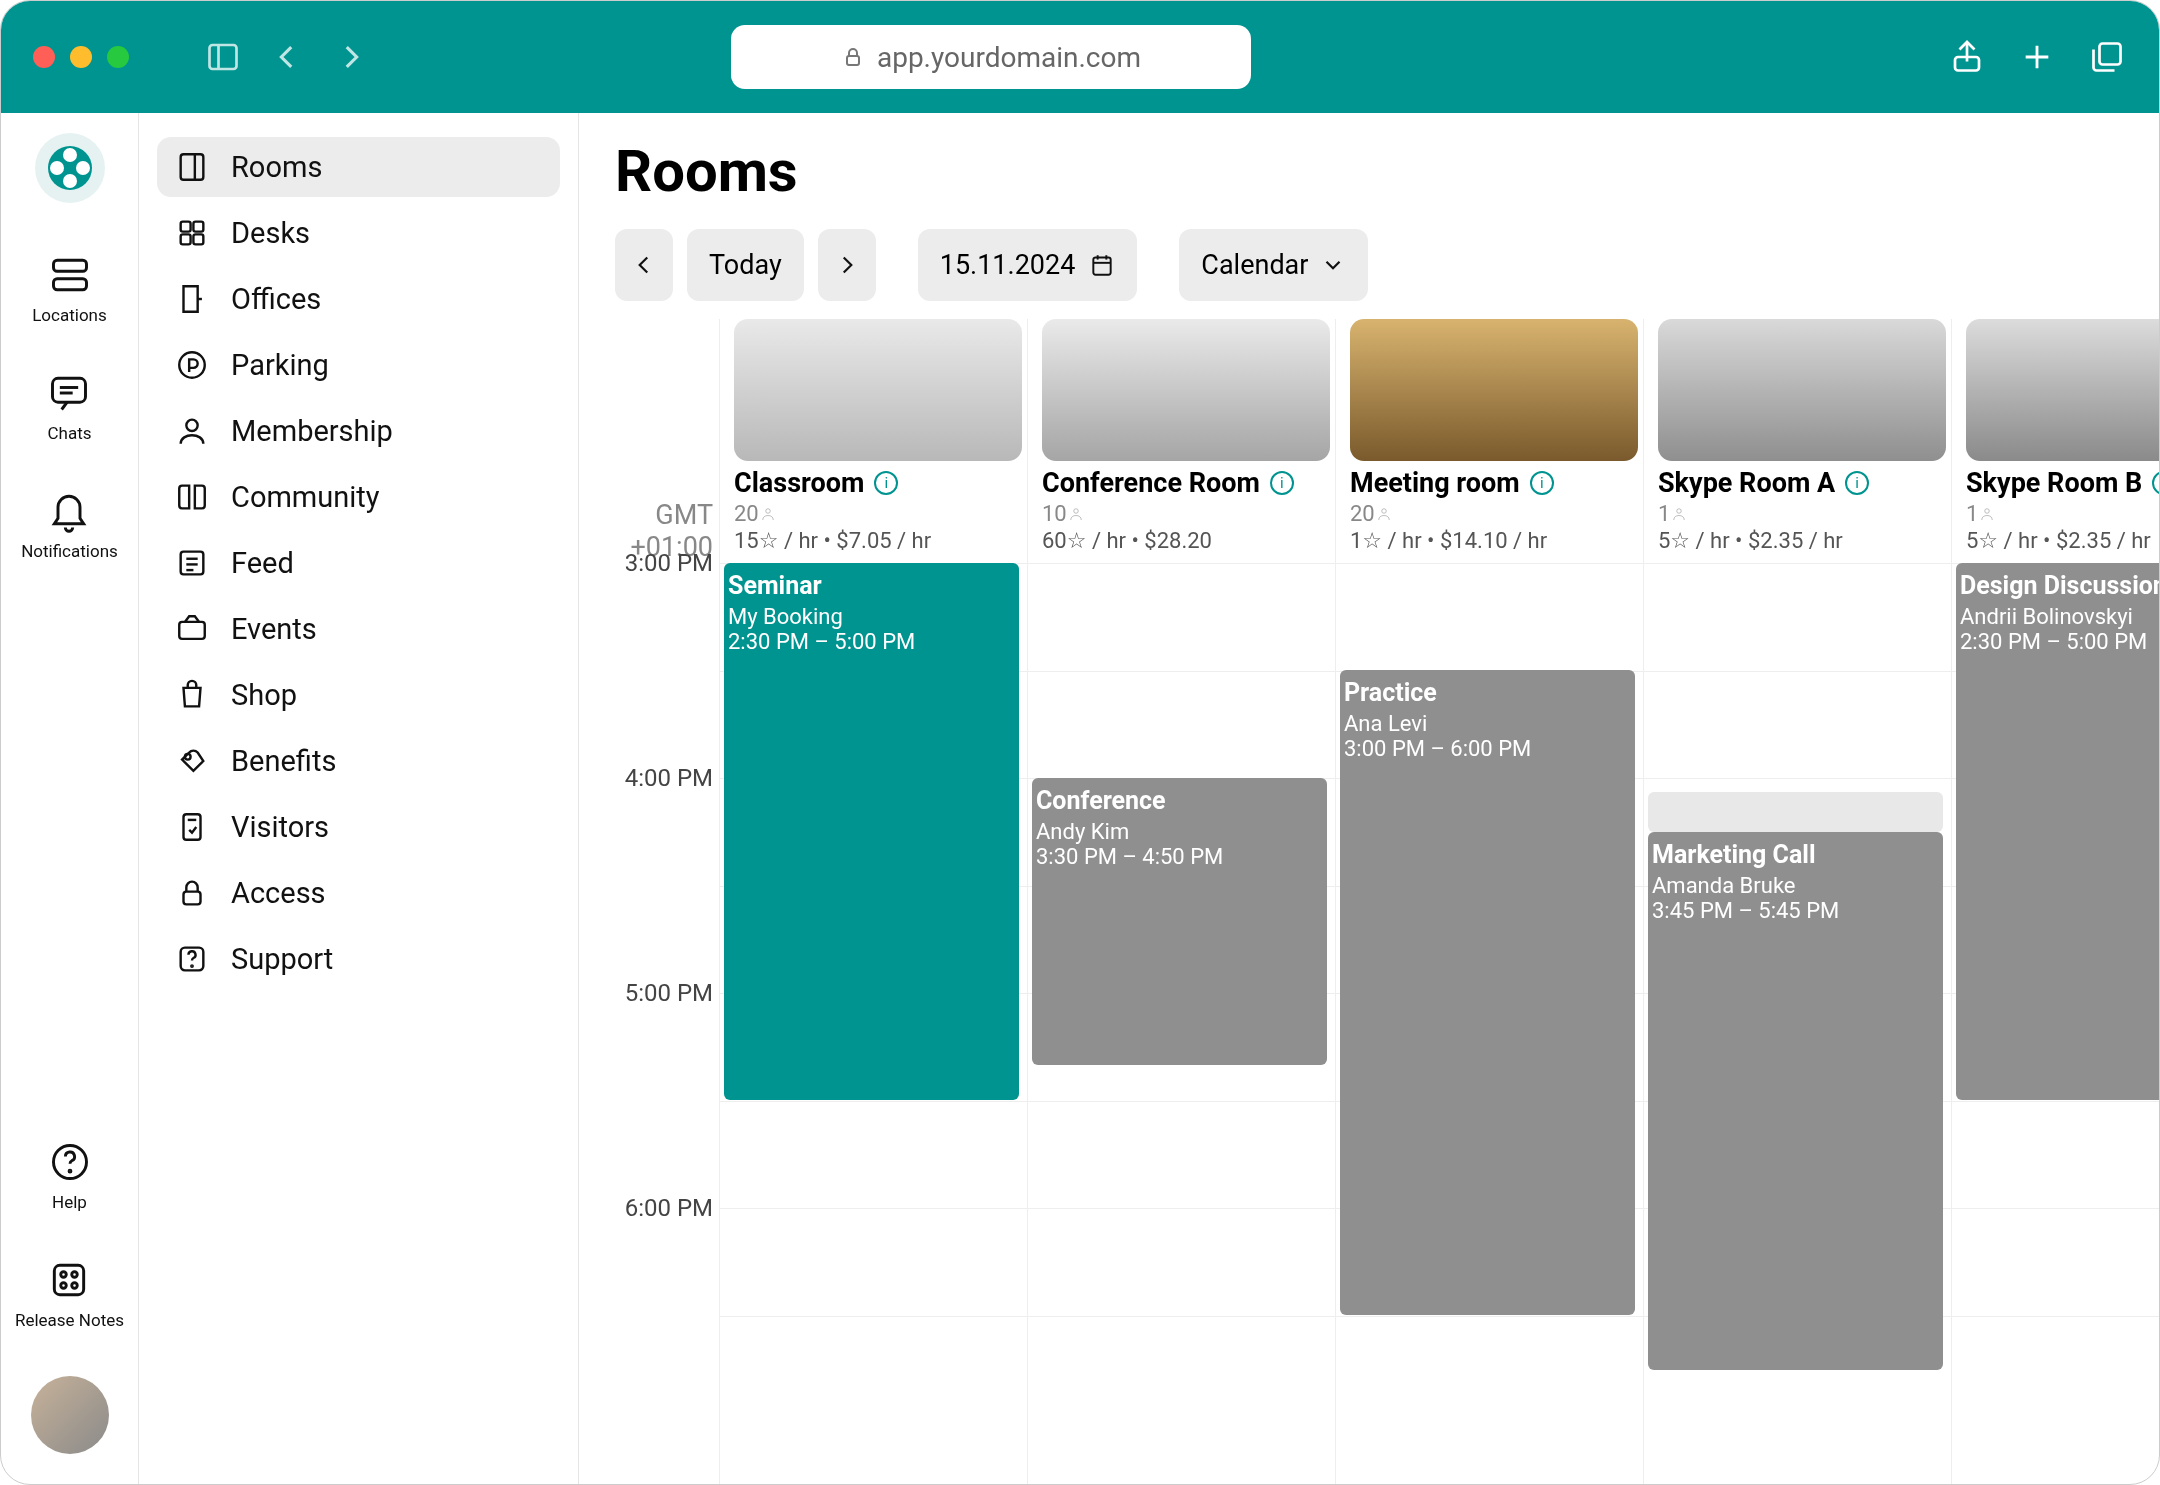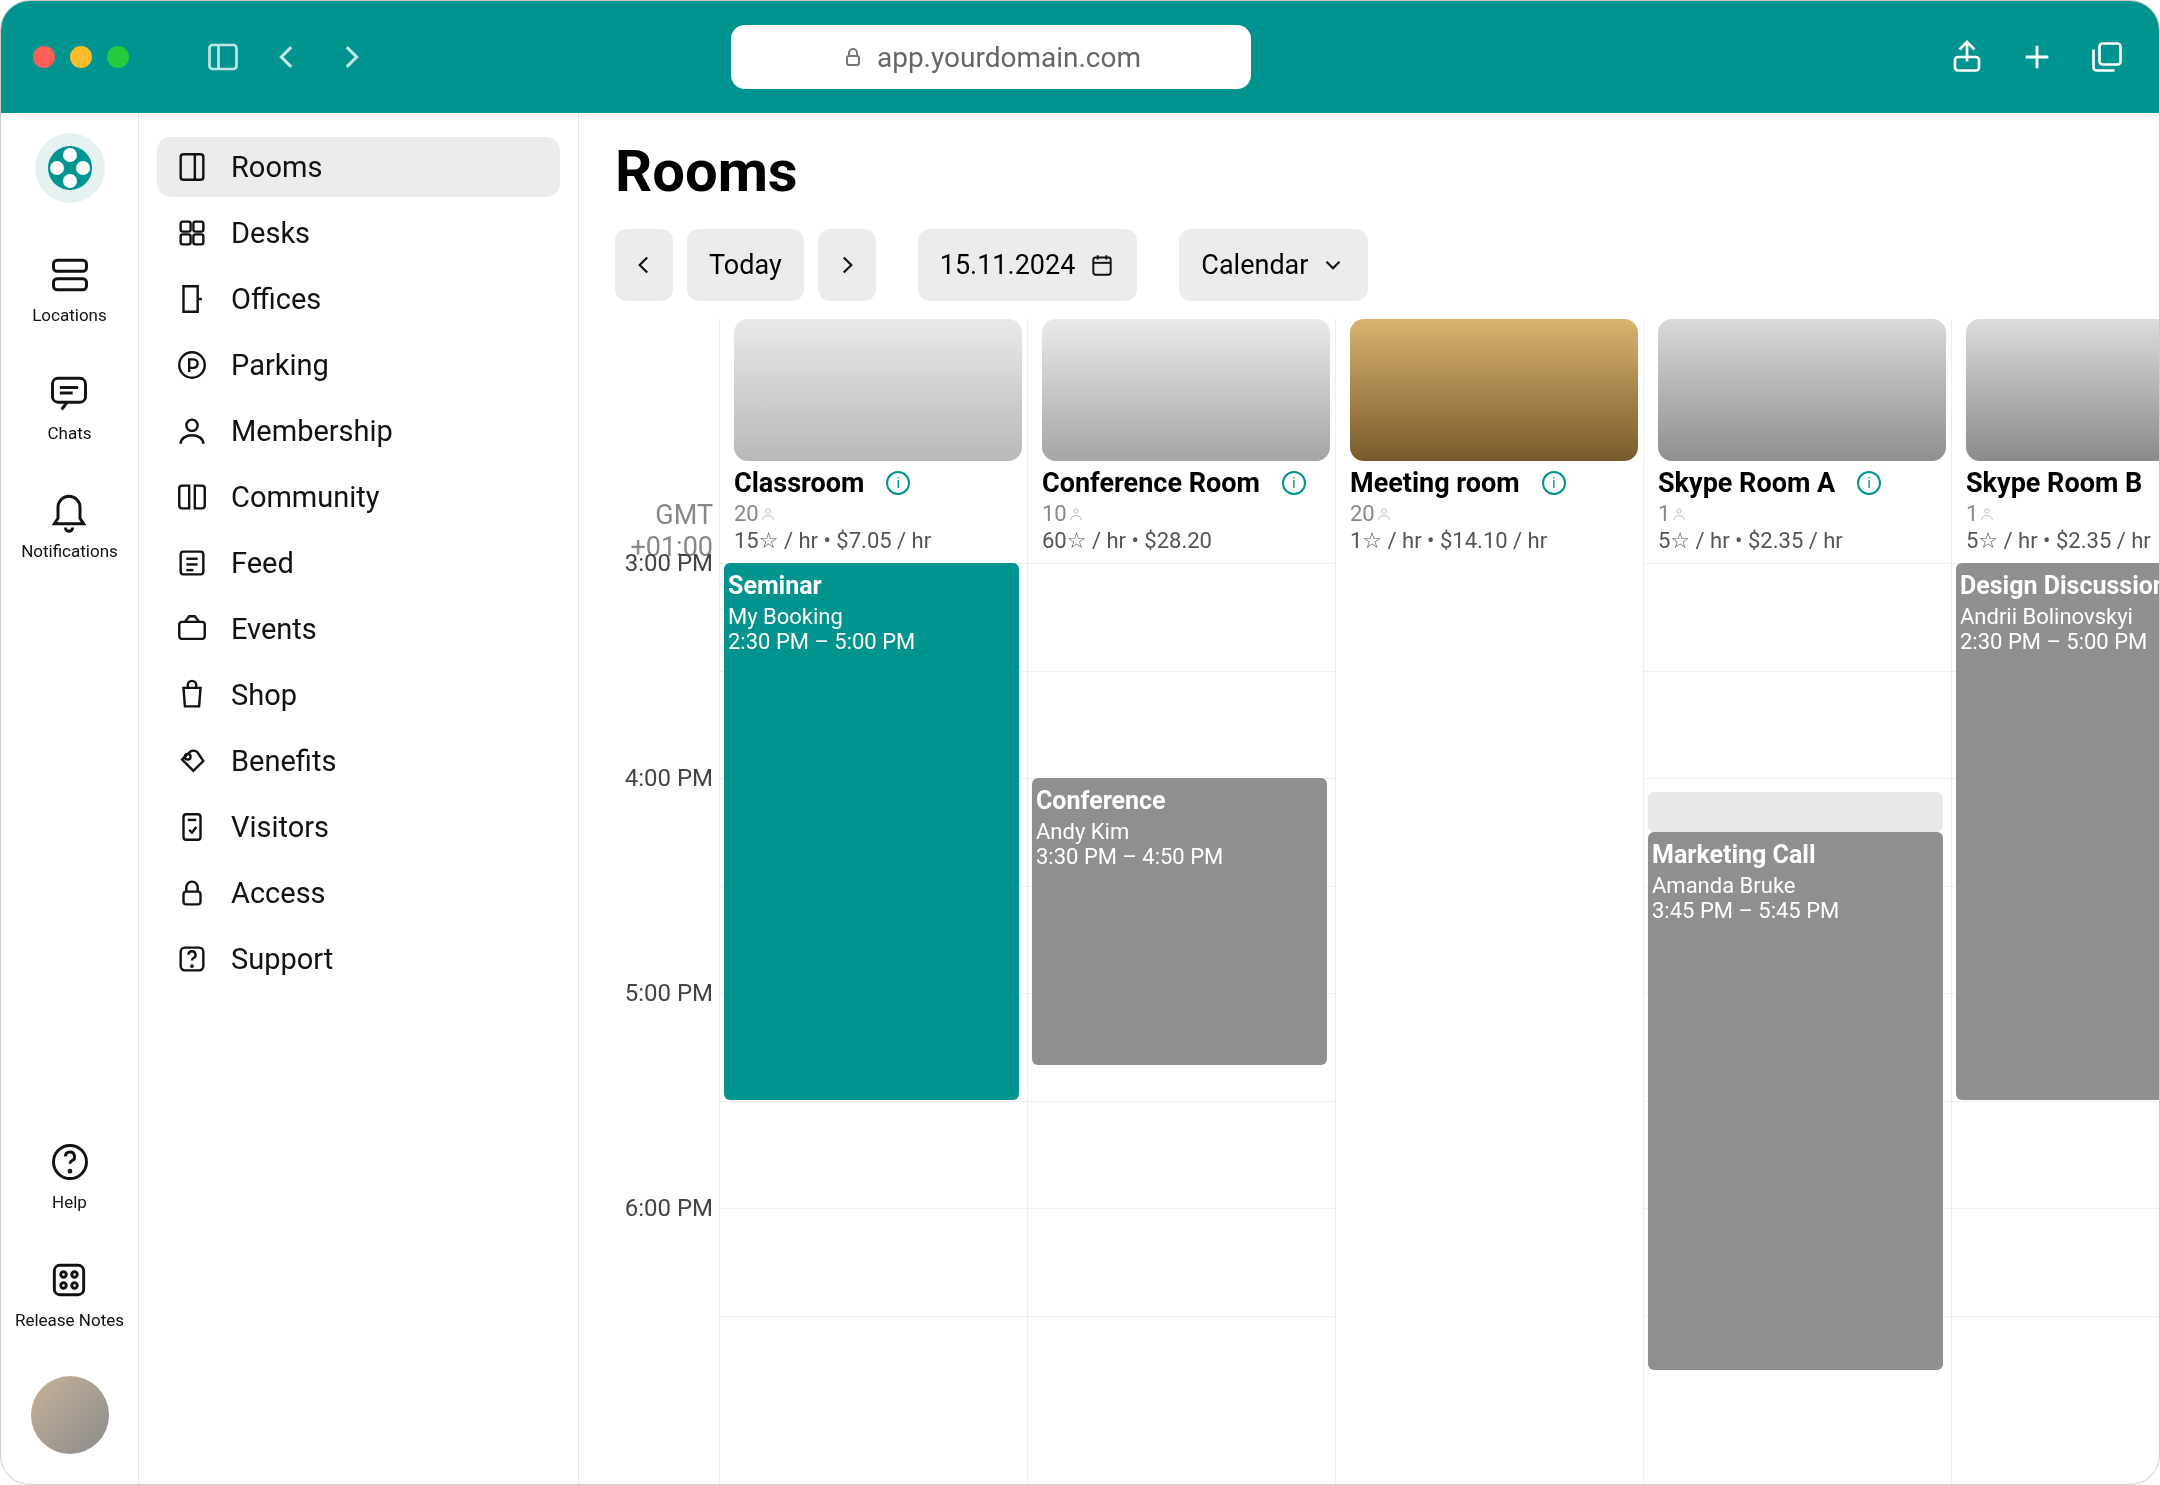--- a/index.html
+++ b/index.html
@@ -65,21 +65,21 @@
   .time-gutter .slot span { transform:translateY(-14px);}
   .rooms-scroll { flex:1; display:flex; min-width:0;}
   .room-col { width:308px; flex-shrink:0; border-left:1px solid #eee; position:relative;}
   .room-head { height:244px; padding:0 0 0 0;}
   .room-img { width:288px; height:142px; border-radius:14px; margin:0 10px 6px 14px; background:#b0b0b0; background-size:cover; background-position:center;}
   .imgA{background:linear-gradient(180deg,#e9e9e9,#b8b8b8);}
   .imgB{background:linear-gradient(180deg,#eaeaea,#a5a5a5);}
   .imgC{background:linear-gradient(180deg,#d8b36f,#7a5a2c);}
   .imgD{background:linear-gradient(180deg,#d9d9d9,#8f8f8f);}
   .imgE{background:linear-gradient(180deg,#dcdcdc,#8a8a8a);}
-  .room-name-row { display:flex; align-items:center; gap:22px; padding-left:14px;}
+  .room-name-row { display:flex; align-items:center; gap:10px; padding-left:14px;}
   .room-name { font-size:27px; font-weight:700; white-space:nowrap;}
   .info-badge { width:24px; height:24px; border-radius:50%; border:2px solid #009490; color:#009490; font-size:15px; display:flex; align-items:center; justify-content:center;}
   .room-sub { padding-left:14px; font-size:22px; color:#888; display:flex; align-items:center; margin-top:2px;}
   .room-sub svg{width:18px;height:18px;stroke:#aaa;fill:none;}
   .room-price { padding-left:14px; font-size:22px; color:#555; margin-top:2px; white-space:nowrap;}
   .grid { position:relative;}
   .grid .row { height:107.5px; border-top:1px solid #eee;}
   .grid .row:nth-child(odd){border-top-color:#eee;}
   .event { position:absolute; left:4px; right:8px; border-radius:6px; padding:8px 4px; color:#fff; overflow:hidden;}
   .event.mine{background:#009490;}
@@ -432,20 +432,35 @@
                 </div>
               <div class="room-sub">
                   <span>20</span>
                   <svg viewBox="0 0 24 24">
                     <circle cx="12" cy="8" r="3"></circle>
                     <path d="M5 20c0-4 3-6 7-6s7 2 7 6"></path>
                   </svg>
                 </div>
               <div class="room-price">1☆ / hr • $14.10 / hr</div>
             </div>
+            <div class="grid">
+              <div class="row"></div>
+                <div class="row"></div>
+                <div class="row"></div>
+                <div class="row"></div>
+                <div class="row"></div>
+                <div class="row"></div>
+                <div class="row"></div>
+                <div class="row"></div>
+              <div class="event other" style="top:107px;height:645px">
+                <div class="et">Practice</div>
+                <div class="es">Ana Levi</div>
+                <div class="er">3:00 PM – 6:00 PM</div>
+              </div>
+            </div>
           </div>
 
           <div class="room-col">
             <div class="room-head">
               <div class="room-img imgD"></div>
               <div class="room-name-row">
                   <span class="room-name">Skype Room A</span>
                   <span class="info-badge">i</span>
                 </div>
               <div class="room-sub">

